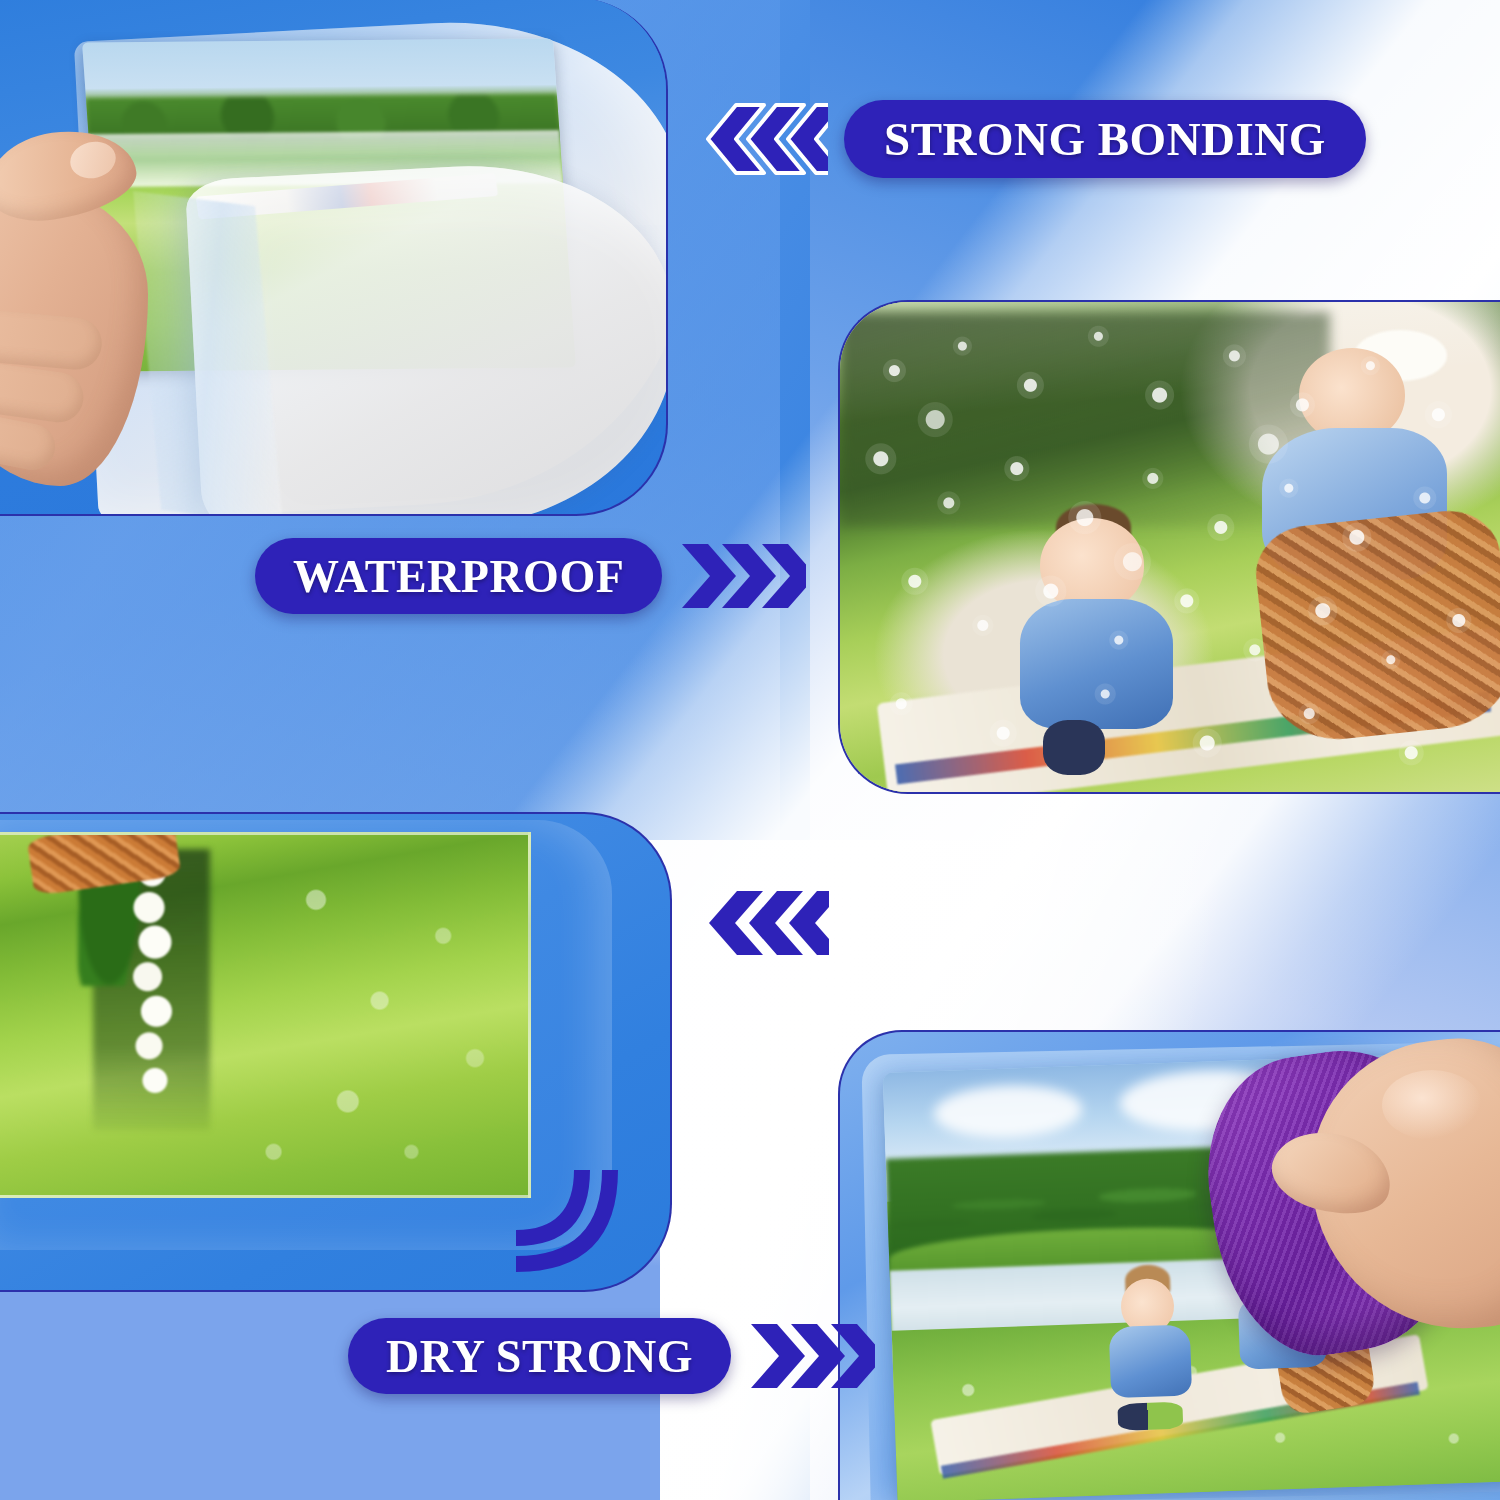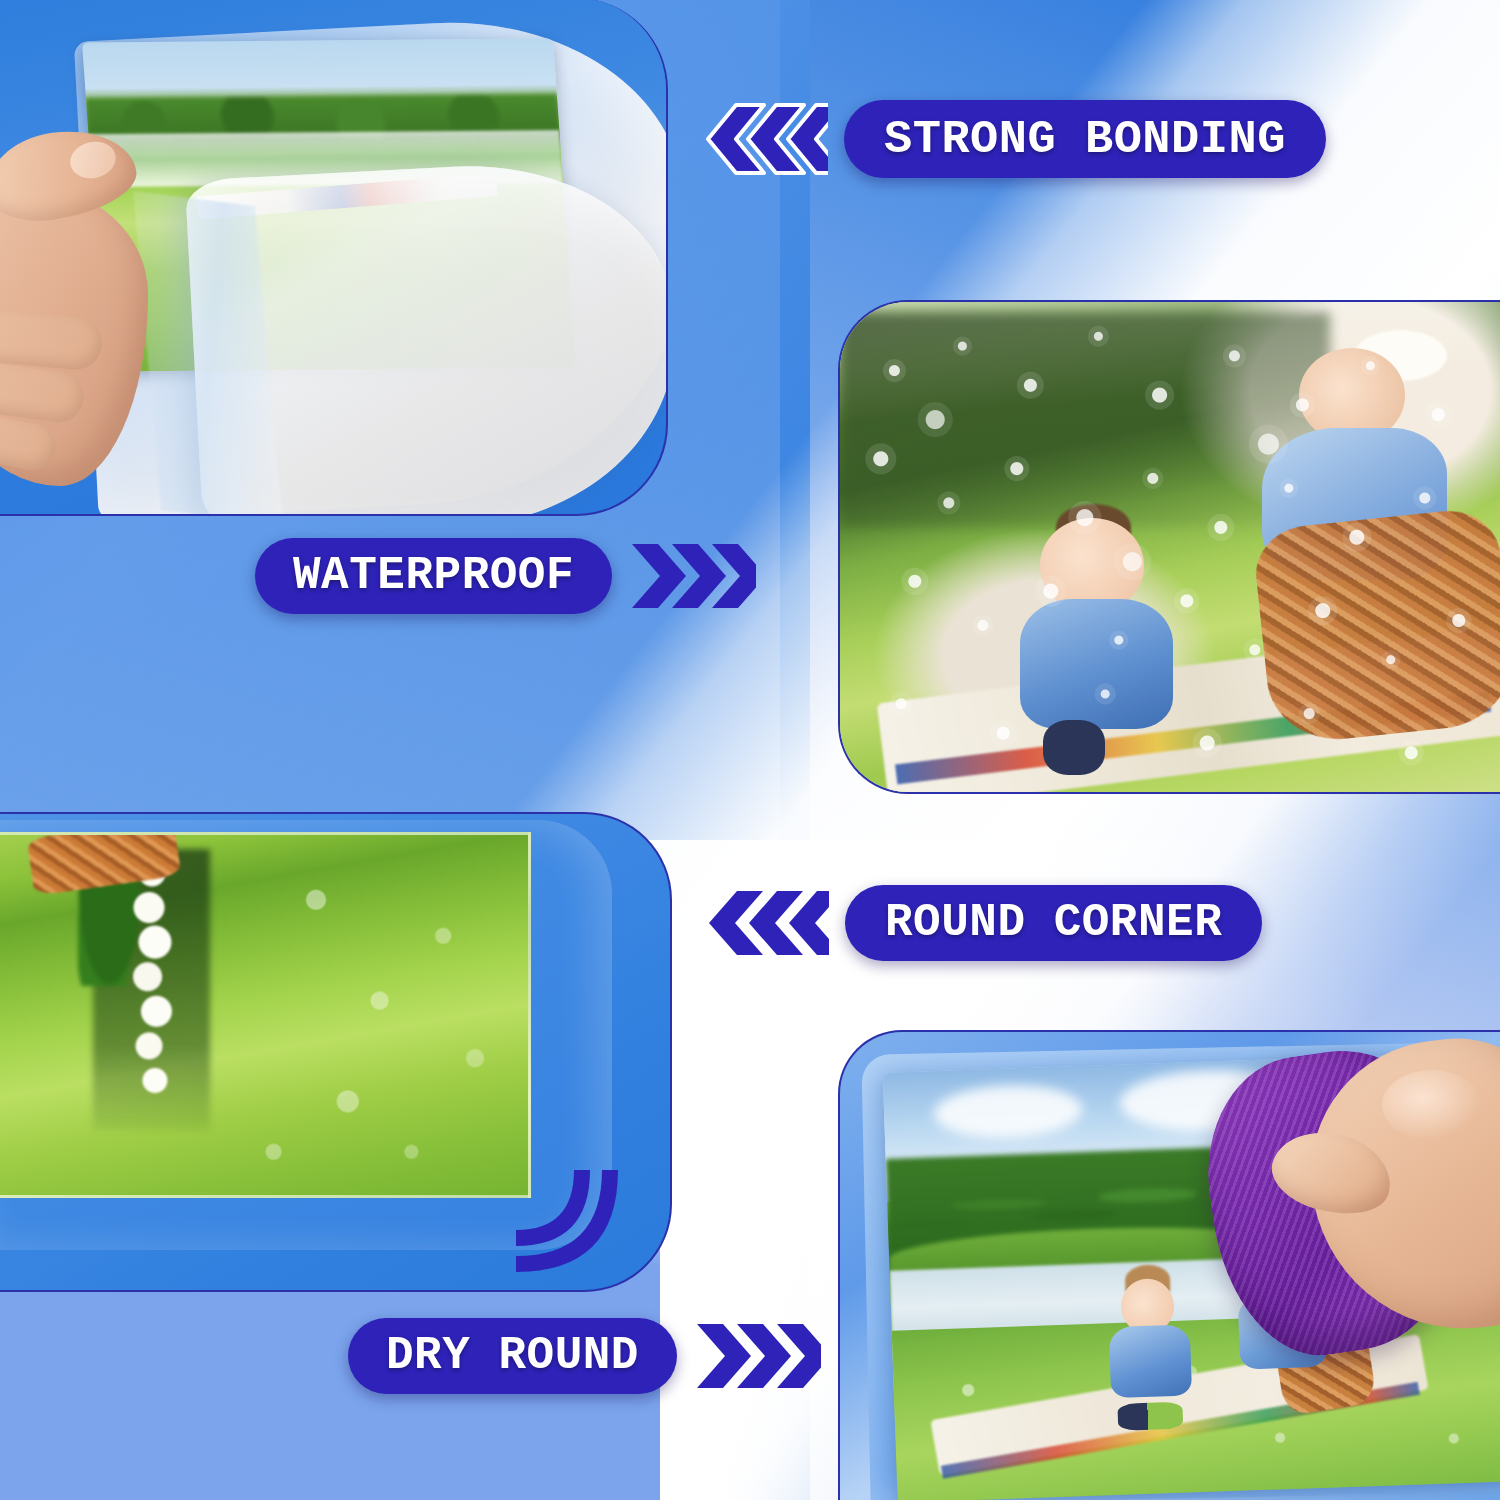--- a/index.html
+++ b/index.html
@@ -471,21 +471,21 @@
     background:#2e22b8;
     border-radius:999px;
     color:#fff;
     font-weight:bold;
     letter-spacing:.5px;
     white-space:nowrap;
     box-shadow:0 5px 14px rgba(20,10,90,.35);
   }
   .pill span{
     display:block;
-    font-family:Liberation Mono, monospace;
+    font-family:Liberation Serif, serif;
     font-weight:bold;
     text-shadow:0 2px 4px rgba(0,0,0,.35);
   }
   .chev{display:flex;align-items:center;}
 
   
   #badge-strong-bonding{left:700px;top:100px;}
   #badge-strong-bonding .pill{height:78px;padding:0 40px;}
   #badge-strong-bonding .pill span{font-size:47px;}
 
@@ -639,28 +639,25 @@
   <div class="badge" id="badge-round-corner">
     <div class="chev">
       <svg width="124" height="76" viewBox="0 0 124 76">
         <g fill="#2e22b8">
           <path d="M32 6 L58 6 L30 38 L58 70 L32 70 L4 38 Z"></path>
           <path d="M72 6 L98 6 L70 38 L98 70 L72 70 L44 38 Z"></path>
           <path d="M112 6 L138 6 L110 38 L138 70 L112 70 L84 38 Z"></path>
         </g>
       </svg>
     </div>
-    <div class="pill">
-      <span>ROUND CORNER</span>
-    </div>
   </div>
 
   <div class="badge" id="badge-dry-erase">
     <div class="pill">
-      <span>DRY ROUND</span>
+      <span>DRY STRONG</span>
     </div>
     <div class="chev">
       <svg width="128" height="76" viewBox="0 0 128 76">
         <g fill="#2e22b8">
           <path d="M4 6 L30 6 L58 38 L30 70 L4 70 L32 38 Z"></path>
           <path d="M44 6 L70 6 L98 38 L70 70 L44 70 L72 38 Z"></path>
           <path d="M84 6 L110 6 L138 38 L110 70 L84 70 L112 38 Z"></path>
         </g>
       </svg>
     </div>

